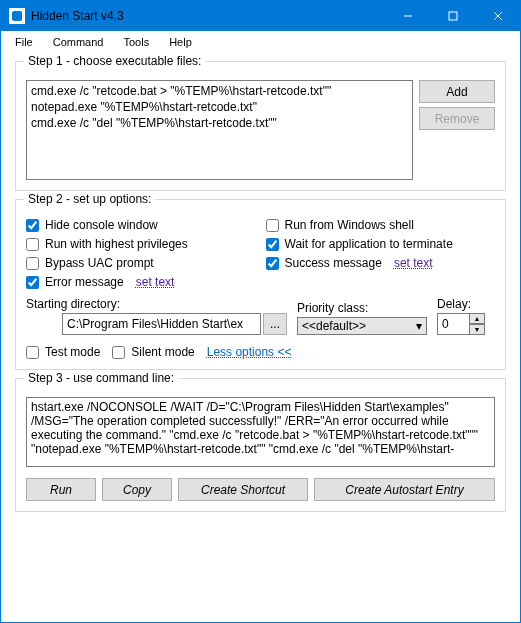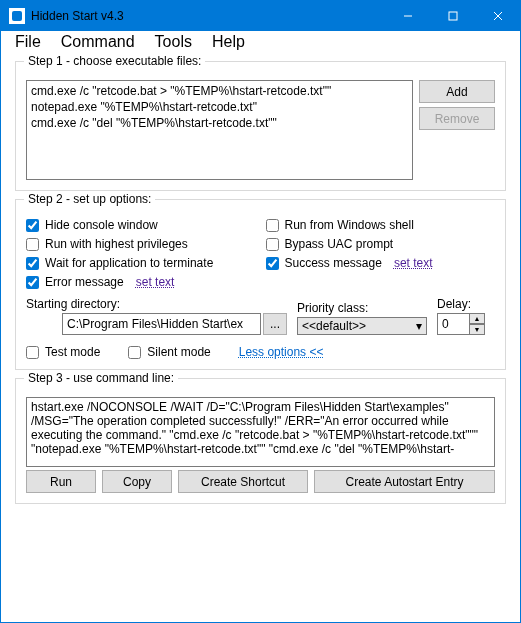--- a/index.html
+++ b/index.html
@@ -5,21 +5,21 @@
 * { box-sizing: border-box; margin: 0; padding: 0; font-family: "Segoe UI", Tahoma, sans-serif; }
 body { background: #f0f0f0; width: 521px; height: 623px; }
 .window { width: 521px; height: 623px; background: #fff; border: 1px solid #0078d7; display: flex; flex-direction: column; box-shadow: 0 4px 16px rgba(0,0,0,0.2); }
 .titlebar { height: 30px; background: #0078d7; color: #000000; display: flex; align-items: center; font-size: 12px; }
 .titlebar .icon { width: 16px; height: 16px; background: #fff; margin-left: 8px; margin-right: 6px; position: relative; }
 .titlebar .icon::after { content:""; position:absolute; left:3px; top:3px; width:10px; height:10px; background:#0078d7; border-radius:2px; }
 .titlebar .title { flex: 1; }
 .titlebar .controls { display: flex; }
 .titlebar .ctl { width: 45px; height: 30px; display:flex; align-items:center; justify-content:center; }
 .titlebar .ctl svg { stroke:#fff; stroke-width:1; fill:none; }
-.menubar { height: 22px; display: flex; align-items: center; padding: 0 4px; font-size: 16px; gap: 0; border-bottom: 0; }
+.menubar { height: 22px; display: flex; align-items: center; padding: 0 4px; font-size: 11px; gap: 0; border-bottom: 0; }
 .menubar .menu { padding: 3px 10px; }
 .client { flex:1; padding: 8px 14px 14px 14px; display:flex; flex-direction:column; gap:8px; font-size:12px; color:#000; }
 .group { border: 1px solid #d9d9d9; position: relative; padding: 18px 10px 10px 10px; }
 .group .legend { position:absolute; top:-8px; left:8px; background:#fff; padding:0 4px; font-size:12px; }
 .step1-body { display:flex; gap:6px; }
 .exec-list { flex:1; height:100px; border:1px solid #7a7a7a; background:#fff; overflow:auto; padding:2px 4px; font-size:12px; line-height:16px; }
 .side-btns { display:flex; flex-direction:column; gap:4px; width:76px; }
 .btn { height:23px; border:1px solid #adadad; background:#e1e1e1; font-size:12px; display:flex; align-items:center; justify-content:center; cursor:default; }
 .btn.disabled { color:#a0a0a0; }
 .opts-grid { display:grid; grid-template-columns: 1fr 1fr; column-gap:10px; row-gap:5px; margin-bottom:8px; }
@@ -31,24 +31,24 @@
 .field label { font-size:12px; }
 .txt { height:22px; border:1px solid #7a7a7a; background:#fff; padding:0 4px; font-size:12px;margin-left:36px; }
 .dir-wrap { display:flex; gap:2px; }
 .browse { width:24px; height:22px; border:1px solid #adadad; background:#e1e1e1; font-size:12px; display:flex; align-items:center; justify-content:center; }
 .select { height:18px; border:1px solid #7a7a7a; background:#e6e6e6; padding:0 4px; font-size:12px; display:flex; align-items:center; justify-content:space-between; }
 .select .chev { margin-left:6px; }
 .spin { display:flex; }
 .spin input { width:32px; height:22px; border:1px solid #7a7a7a; border-right:none; padding:0 4px; font-size:12px; }
 .spinbtns { display:flex; flex-direction:column; }
 .spinbtns div { width:16px; height:11px; border:1px solid #7a7a7a; background:#e6e6e6; font-size:7px; display:flex; align-items:center; justify-content:center; }
-.modes { display:flex; gap:28px; margin-top:10px; align-items:center; }
+.modes { display:flex; gap:12px; margin-top:10px; align-items:center; }
 .lessopts { color:#0066cc; text-decoration:underline dotted; cursor:pointer; }
 .cmdline { width:100%; height:70px; border:1px solid #7a7a7a; background:#fff; padding:2px 4px; font-size:12px; line-height:14px; resize:none; font-family:inherit; overflow:hidden; }
-.bottom-btns { display:flex; gap:6px; margin-top:0; }
+.bottom-btns { display:flex; gap:6px; margin-top:8px;font-style:italic; }
 .bottom-btns .btn { flex:0 0 auto; padding:0 10px; }
 .bottom-btns .btn.small { width:70px; }
 .bottom-btns .btn.wide1 { width:130px; }
 .bottom-btns .btn.wide2 { flex:1; }
 </style>
 </head>
 <body>
 
 <div class="window">
   <div class="titlebar">
@@ -108,26 +108,26 @@
           </label>
         <label class="chk">
             <input type="checkbox" style="">
             <span>Run from Windows shell</span>
           </label>
         <label class="chk">
             <input type="checkbox" style="">
             <span>Run with highest privileges</span>
           </label>
         <label class="chk">
+            <input type="checkbox" checked="" style="">
+            <span>Wait for application to terminate</span>
+          </label>
+        <label class="chk">
             <input type="checkbox" style="">
             <span>Bypass UAC prompt</span>
-          </label>
-        <label class="chk">
-            <input type="checkbox" checked="" style="">
-            <span>Wait for application to terminate</span>
           </label>
         <label class="chk">
             <input type="checkbox" checked="" style="">
             <span>Success message</span>
             <span class="link">set text</span>
           </label>
         <label class="chk">
             <input type="checkbox" checked="" style="">
             <span>Error message</span>
             <span class="link">set text</span>

